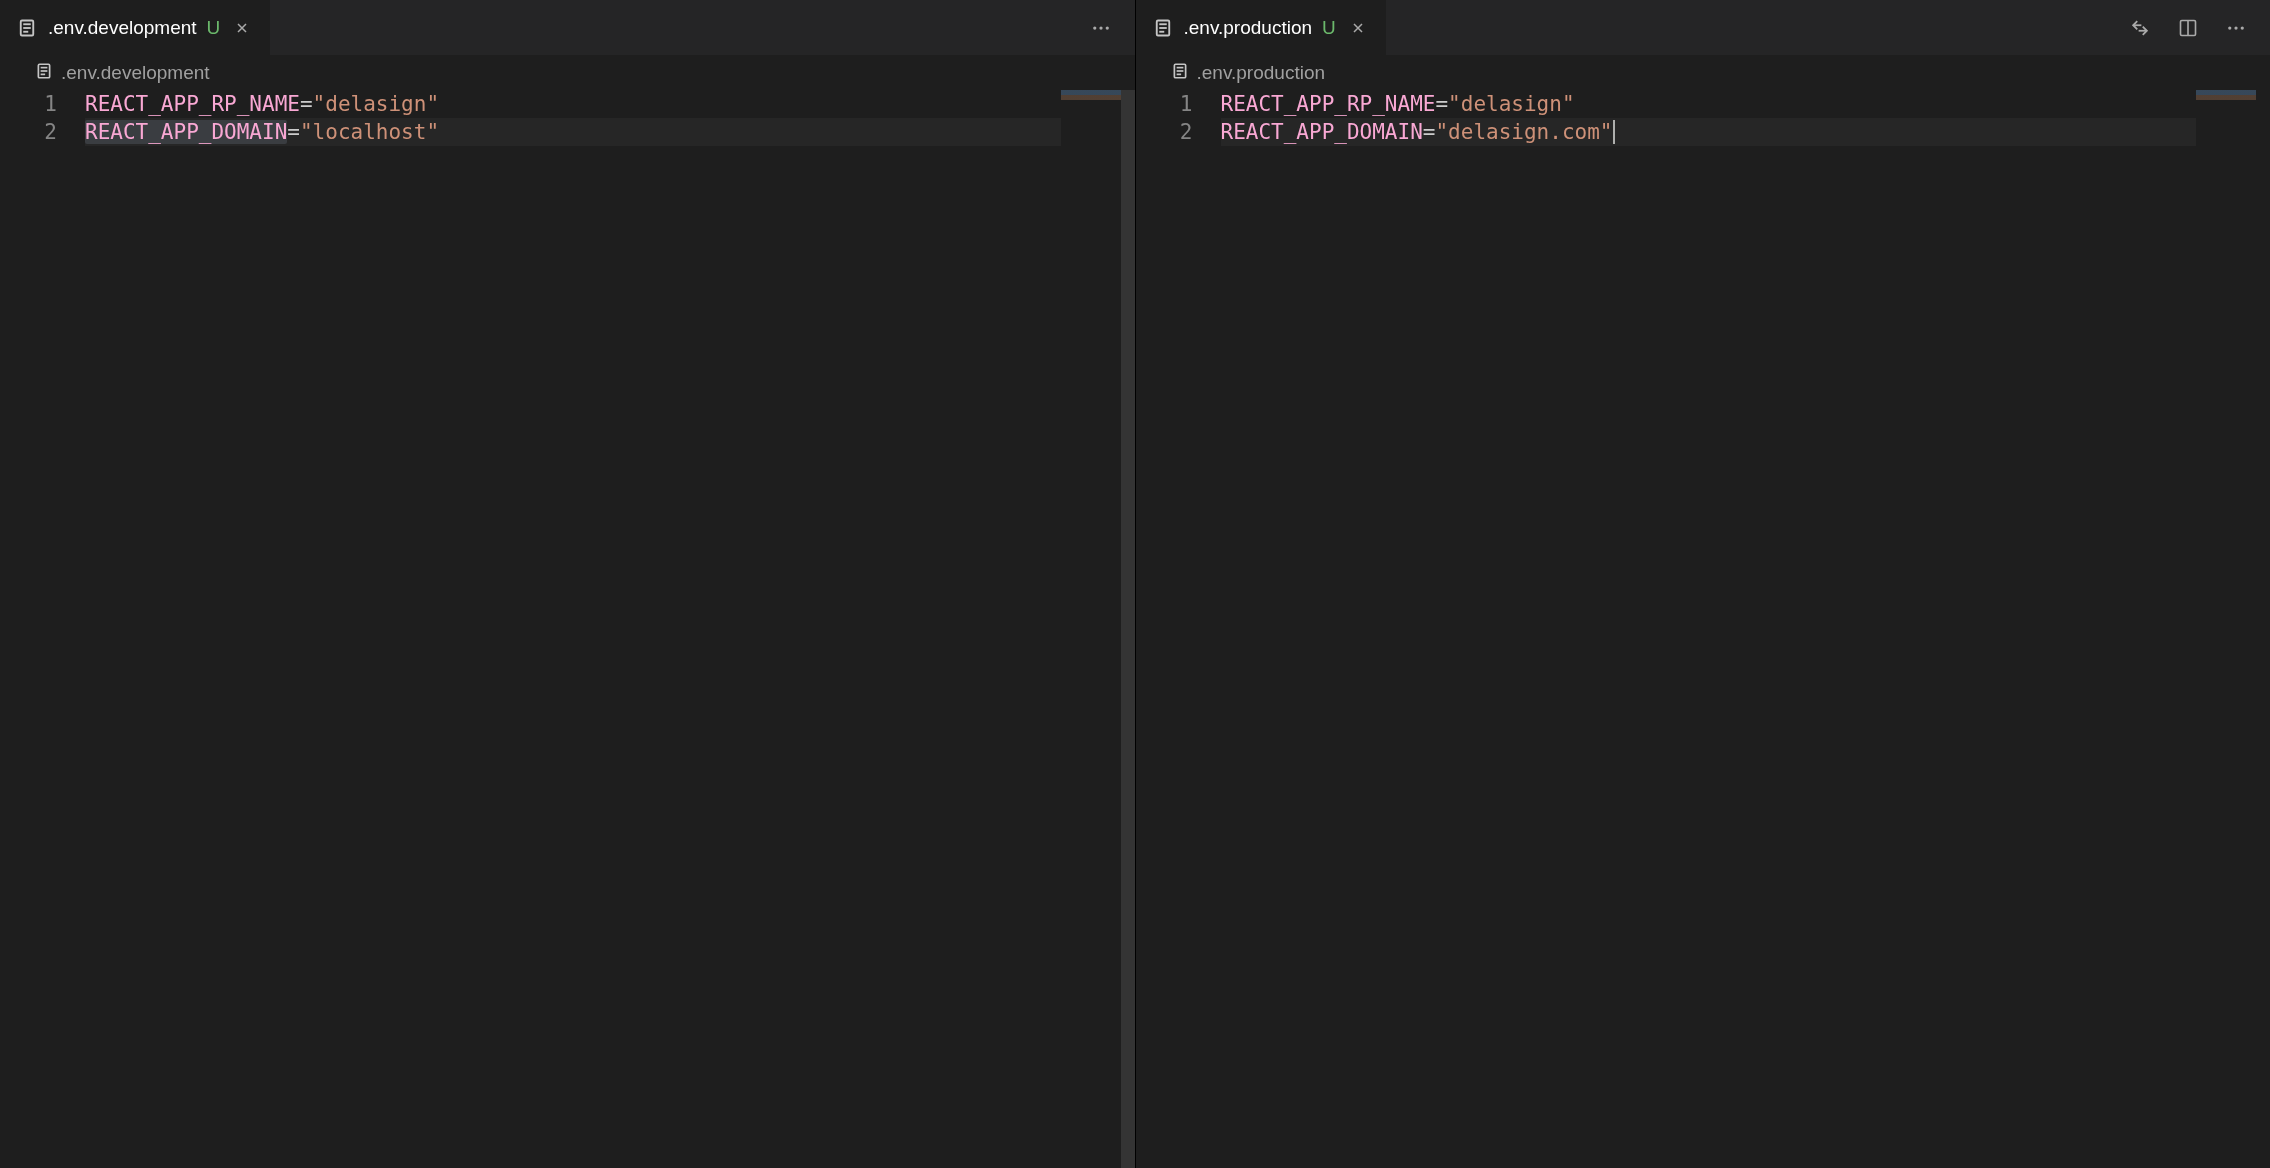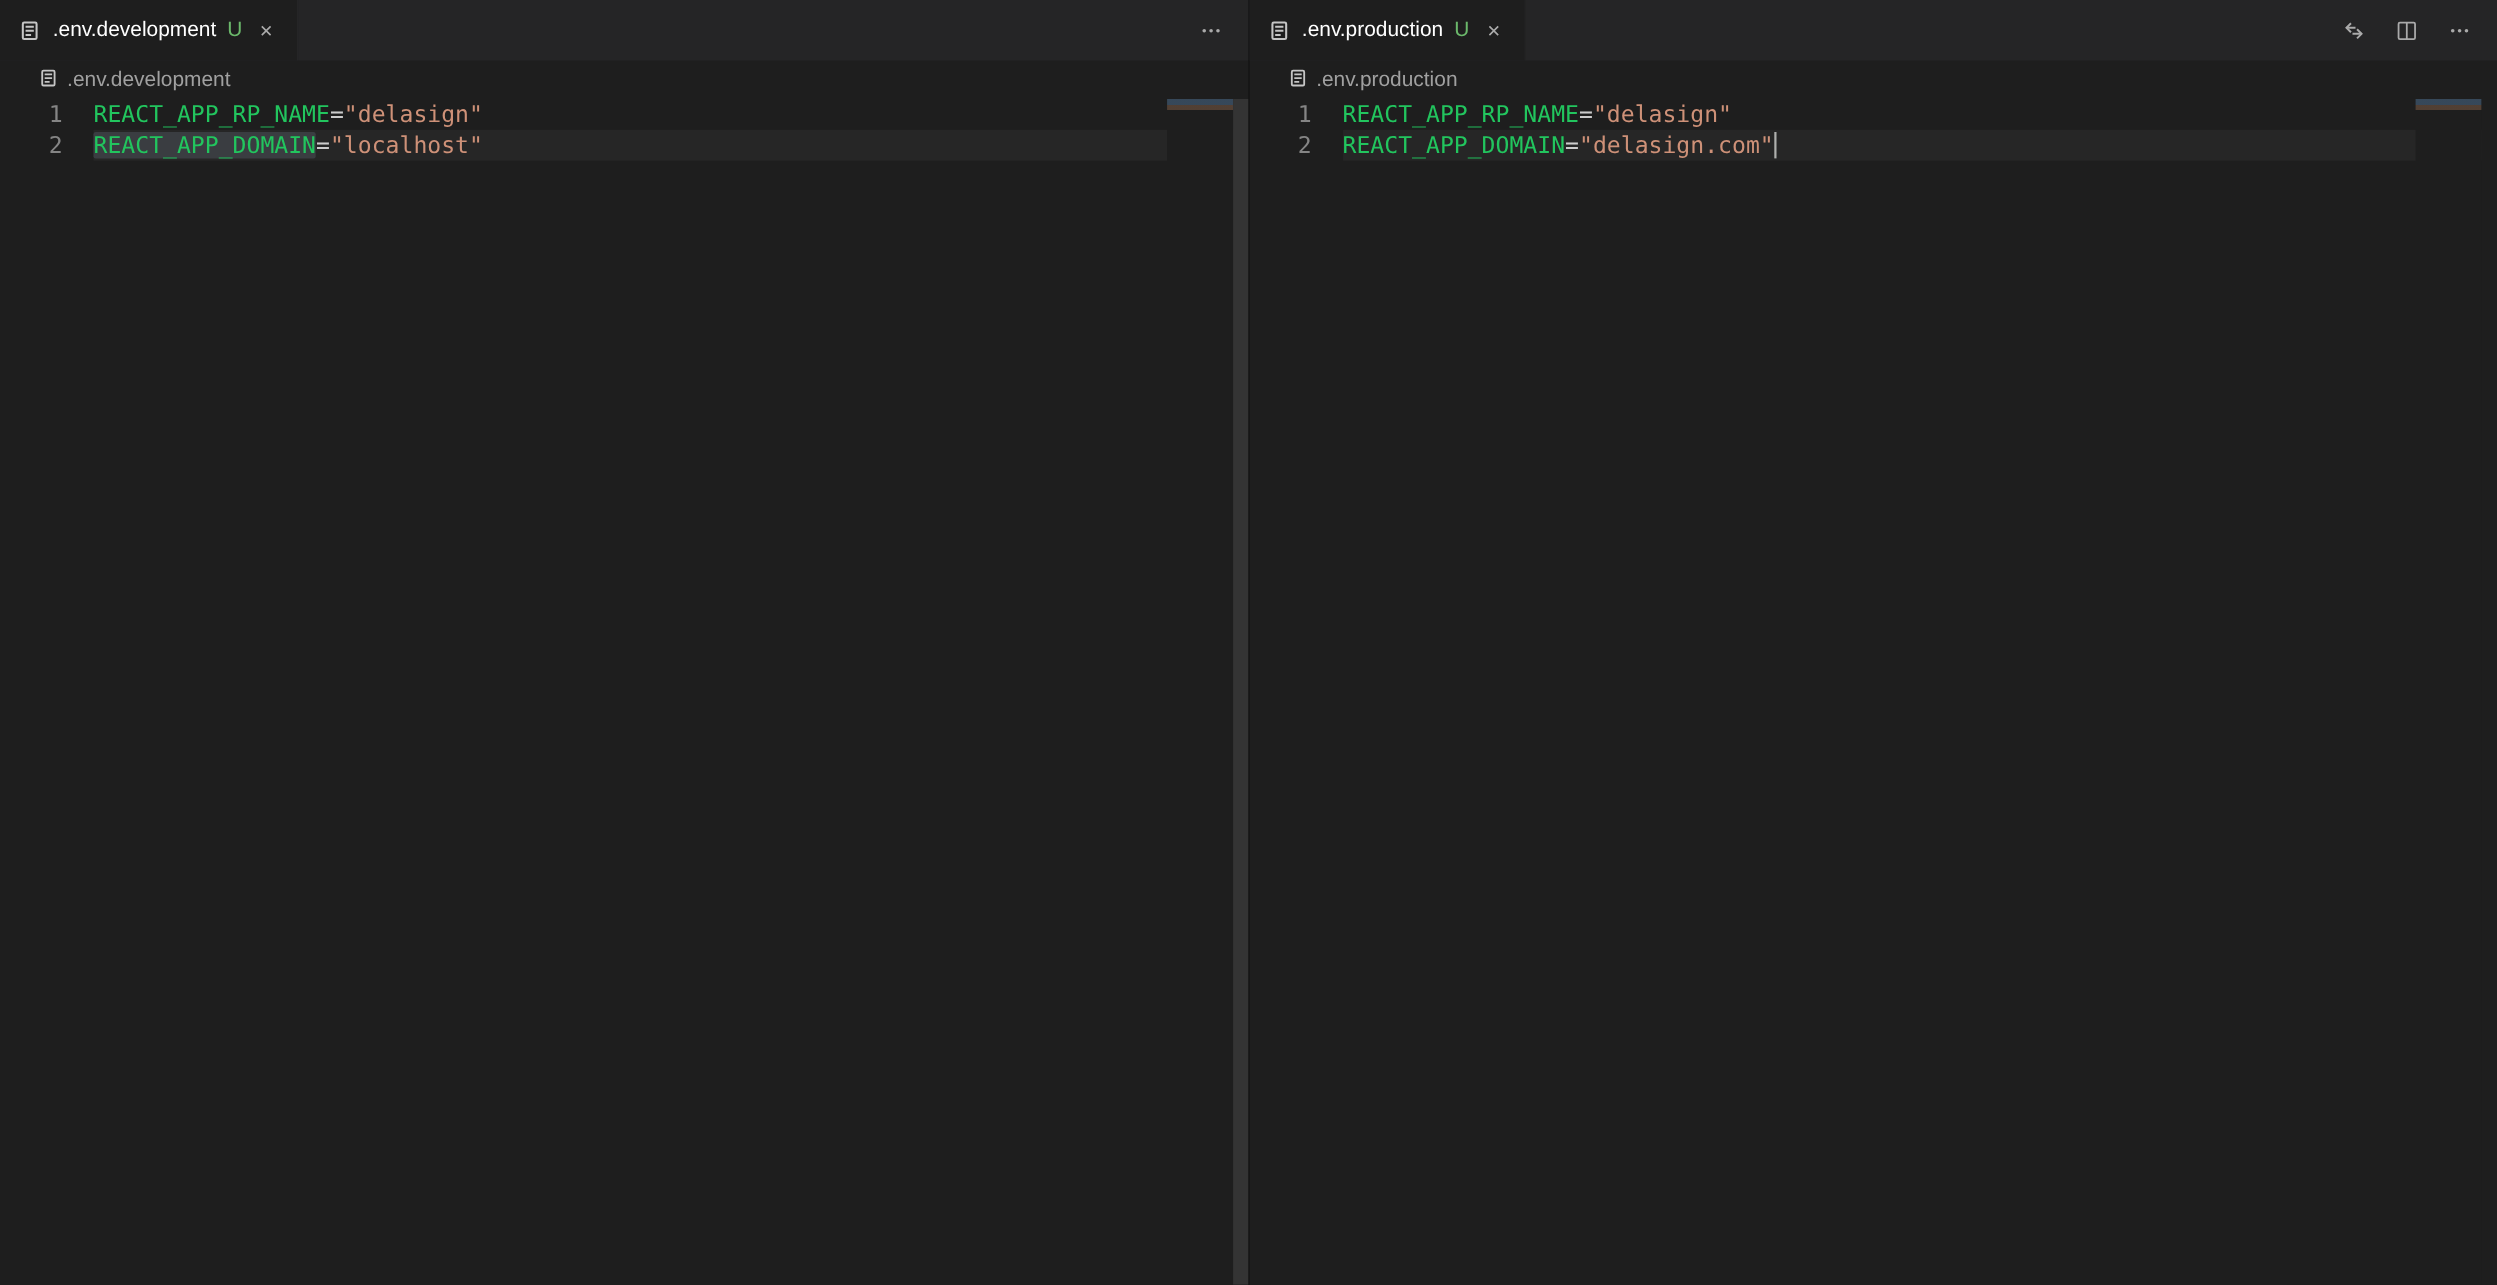--- a/index.html
+++ b/index.html
@@ -127,21 +127,21 @@
     }
     .code-line {
       height: 28px;
       white-space: pre;
       position: relative;
     }
     .code-line.highlighted {
       background: rgba(255,255,255,0.04);
     }
     .var-name {
-      color: #22c55e;
+      color: #f9a8d4;
     }
     .var-name.selected {
       background: #3a3d41;
       border-radius: 2px;
     }
     .equals {
       color: #cccccc;
     }
     .string {
       color: #ce9178;

